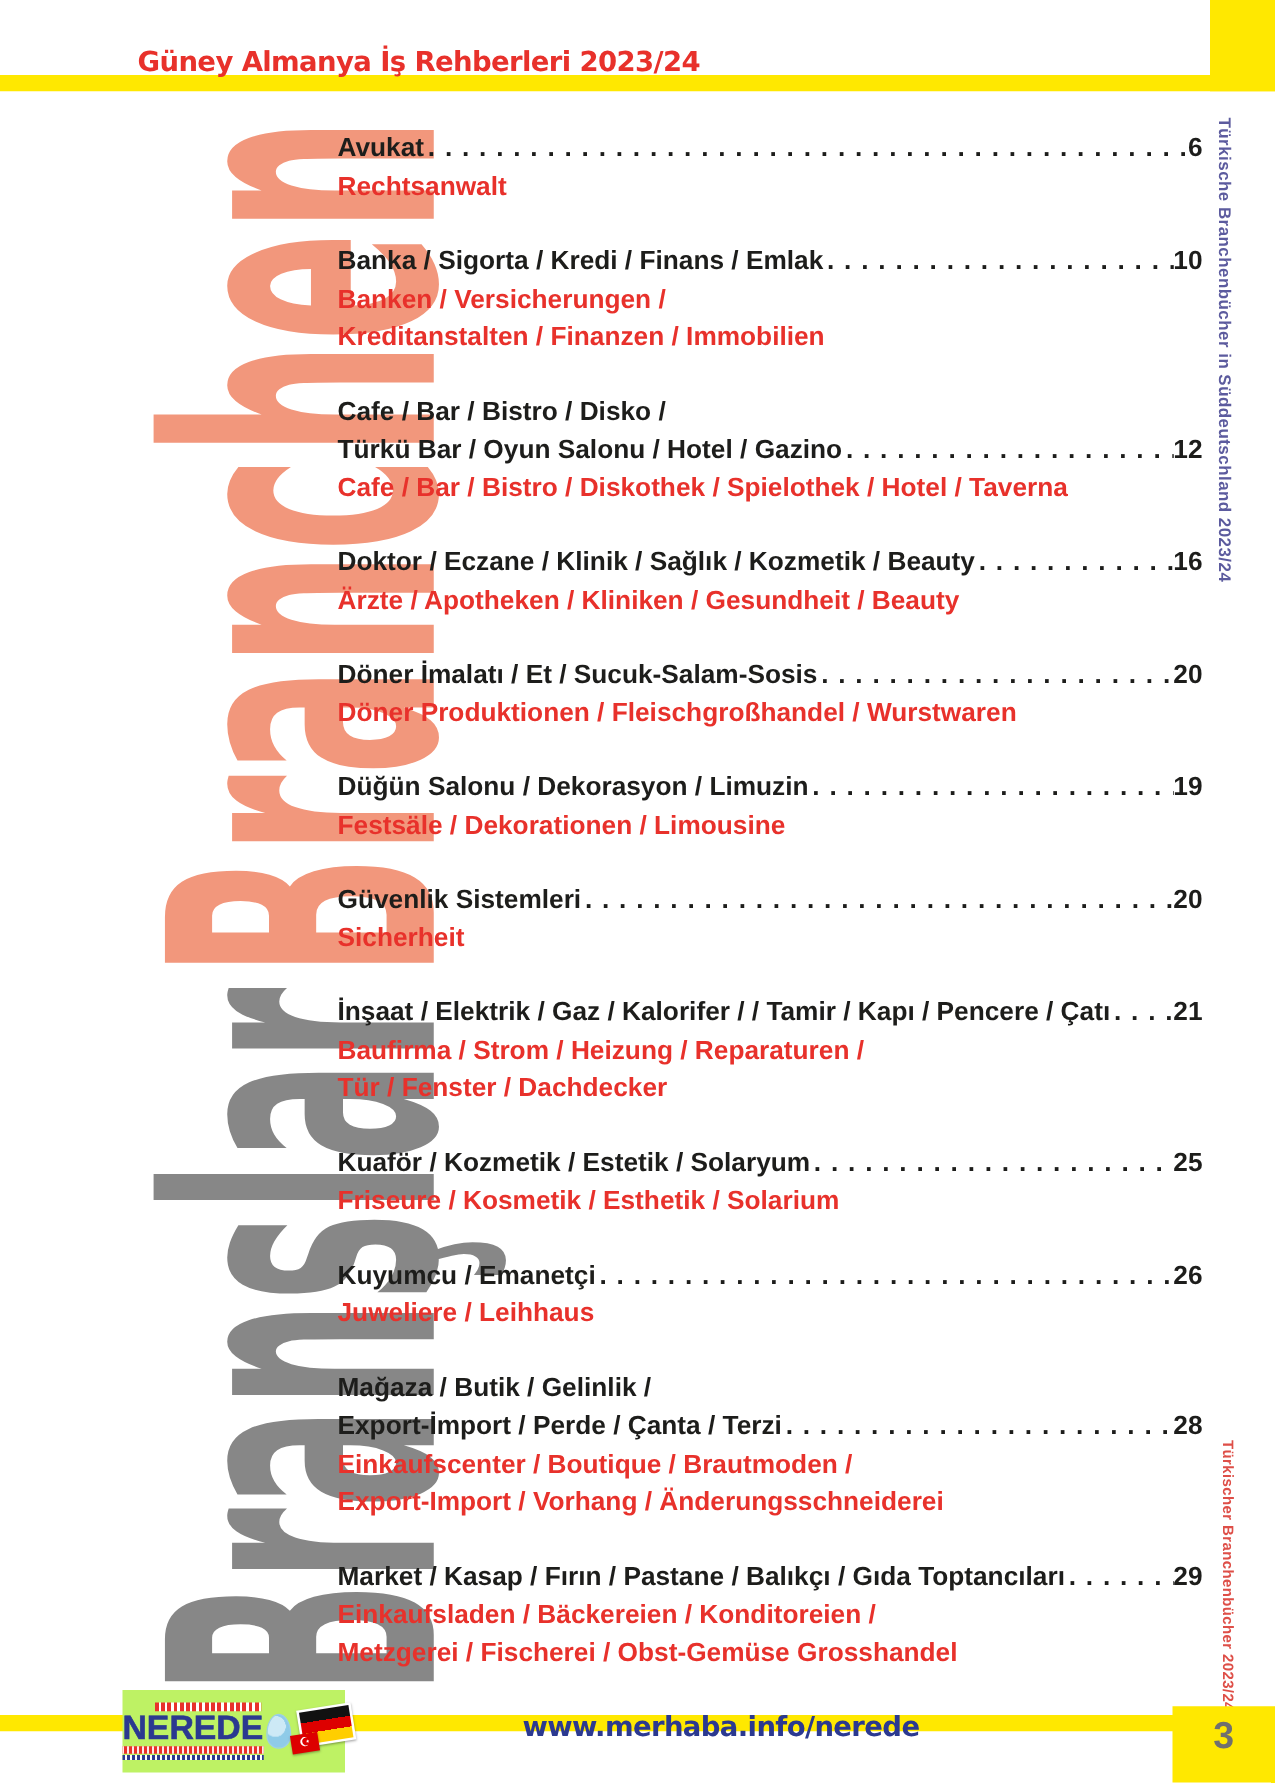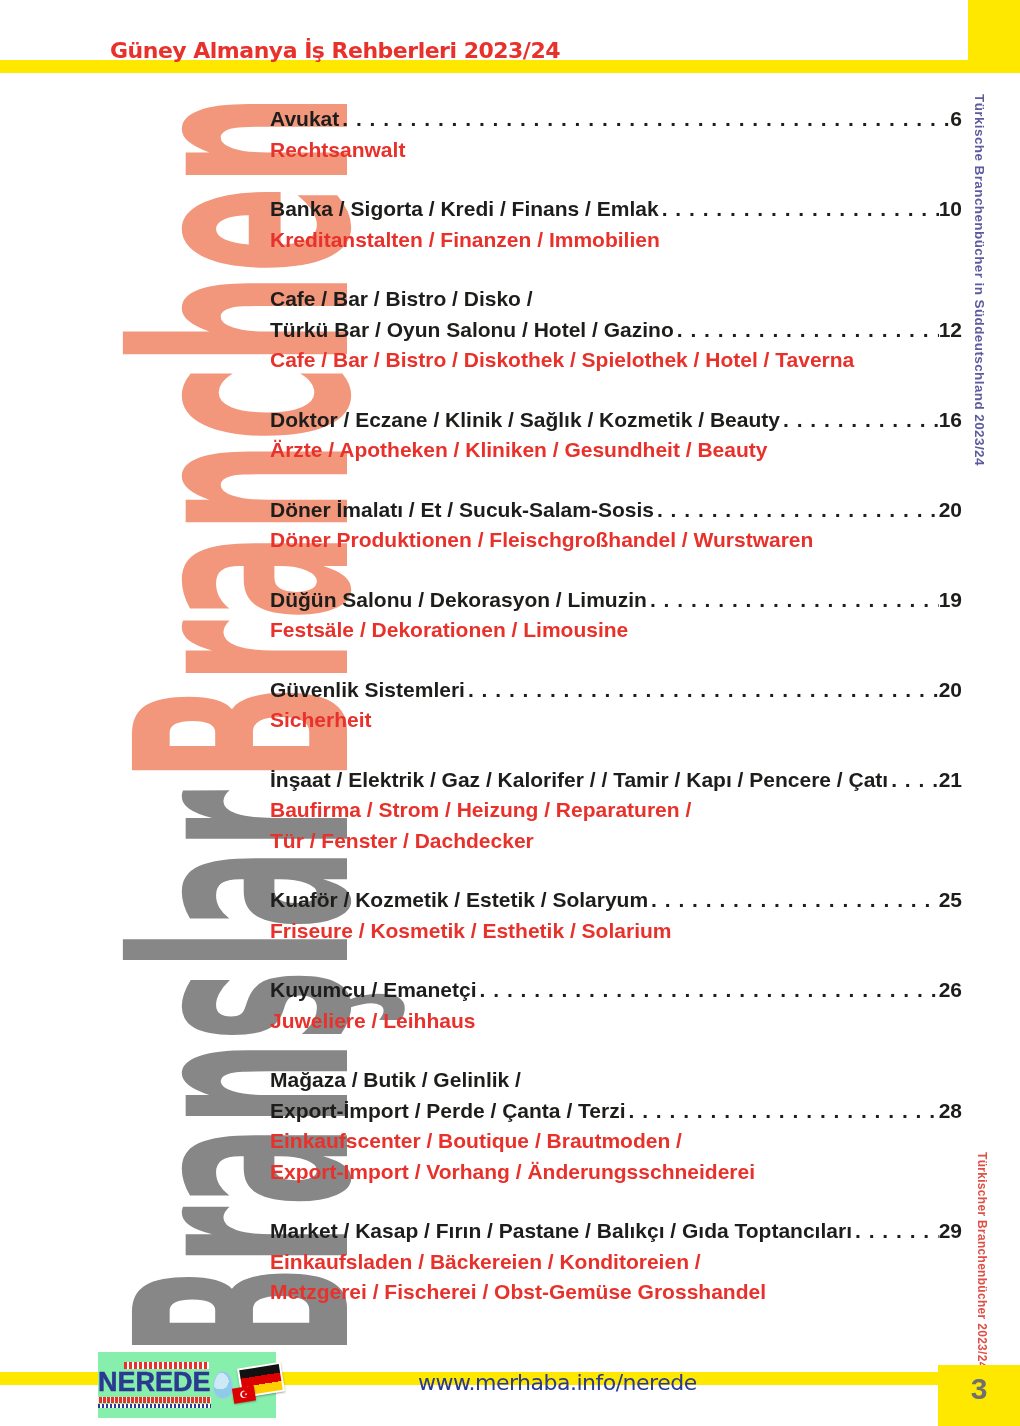--- a/index.html
+++ b/index.html
@@ -44,26 +44,26 @@
   .footer-bar{left:0;top:1372px;width:1020px;height:13px;background:#FFE800;}
   .footer-block{
     left:938px;top:1365px;width:82px;height:61px;background:#FFE800;z-index:2;
     text-align:center;
   }
   .footer-pagenum{
     color:#706F6F;font-size:30px;font-weight:bold;line-height:48px;
     font-family:"Liberation Sans",sans-serif;
   }
   .website{
-    left:418px;top:1370px;z-index:3;color:#2B3990;font-size:22px;font-weight:normal;
+    left:418px;top:1370px;z-index:3;color:#2B3990;font-size:22px;font-weight:bold;
     font-family:"DejaVu Sans",sans-serif;letter-spacing:-0.5px;
   }
   
   .nerede{
-    left:98px;top:1352px;width:178px;height:66px;background:#86efac;z-index:4;
+    left:98px;top:1352px;width:178px;height:66px;background:#bef264;z-index:4;
     display:flex;align-items:center;
   }
   .nerede-textcol{width:128px;position:relative;}
   .nerede-topline{
     height:7px;margin-left:26px;margin-right:2px;
     background:repeating-linear-gradient(90deg,#E8312B 0 3px,#ffffff 3px 5px);
   }
   .nerede-word{
     color:#2B3990;font-size:27px;font-weight:bold;line-height:27px;
     letter-spacing:0px;font-family:"Liberation Sans",sans-serif;
@@ -121,20 +121,21 @@
         <span class="pagenum">6</span>
       </div>
       <div class="s-line">Rechtsanwalt</div>
     </div>
     <div class="toc-entry">
       <div class="t-line t-row">
         <span>Banka / Sigorta / Kredi / Finans / Emlak</span>
         <span class="leader">. . . . . . . . . . . . . . . . . . . . . . . . . . . . . . . . . . . . . . . . . . . . . . . . . . . . . . . . . . . . . . . . . . . . . . . . . . . . . . . . </span>
         <span class="pagenum">10</span>
       </div>
+      <div class="s-line">Banken / Versicherungen /</div>
       <div class="s-line">Kreditanstalten / Finanzen / Immobilien</div>
     </div>
     <div class="toc-entry">
       <div class="t-line">Cafe / Bar / Bistro / Disko /</div>
       <div class="t-line t-row">
         <span>Türkü Bar / Oyun Salonu / Hotel / Gazino</span>
         <span class="leader">. . . . . . . . . . . . . . . . . . . . . . . . . . . . . . . . . . . . . . . . . . . . . . . . . . . . . . . . . . . . . . . . . . . . . . . . . . . . . . . . </span>
         <span class="pagenum">12</span>
       </div>
       <div class="s-line">Cafe / Bar / Bistro / Diskothek / Spielothek / Hotel / Taverna</div>

